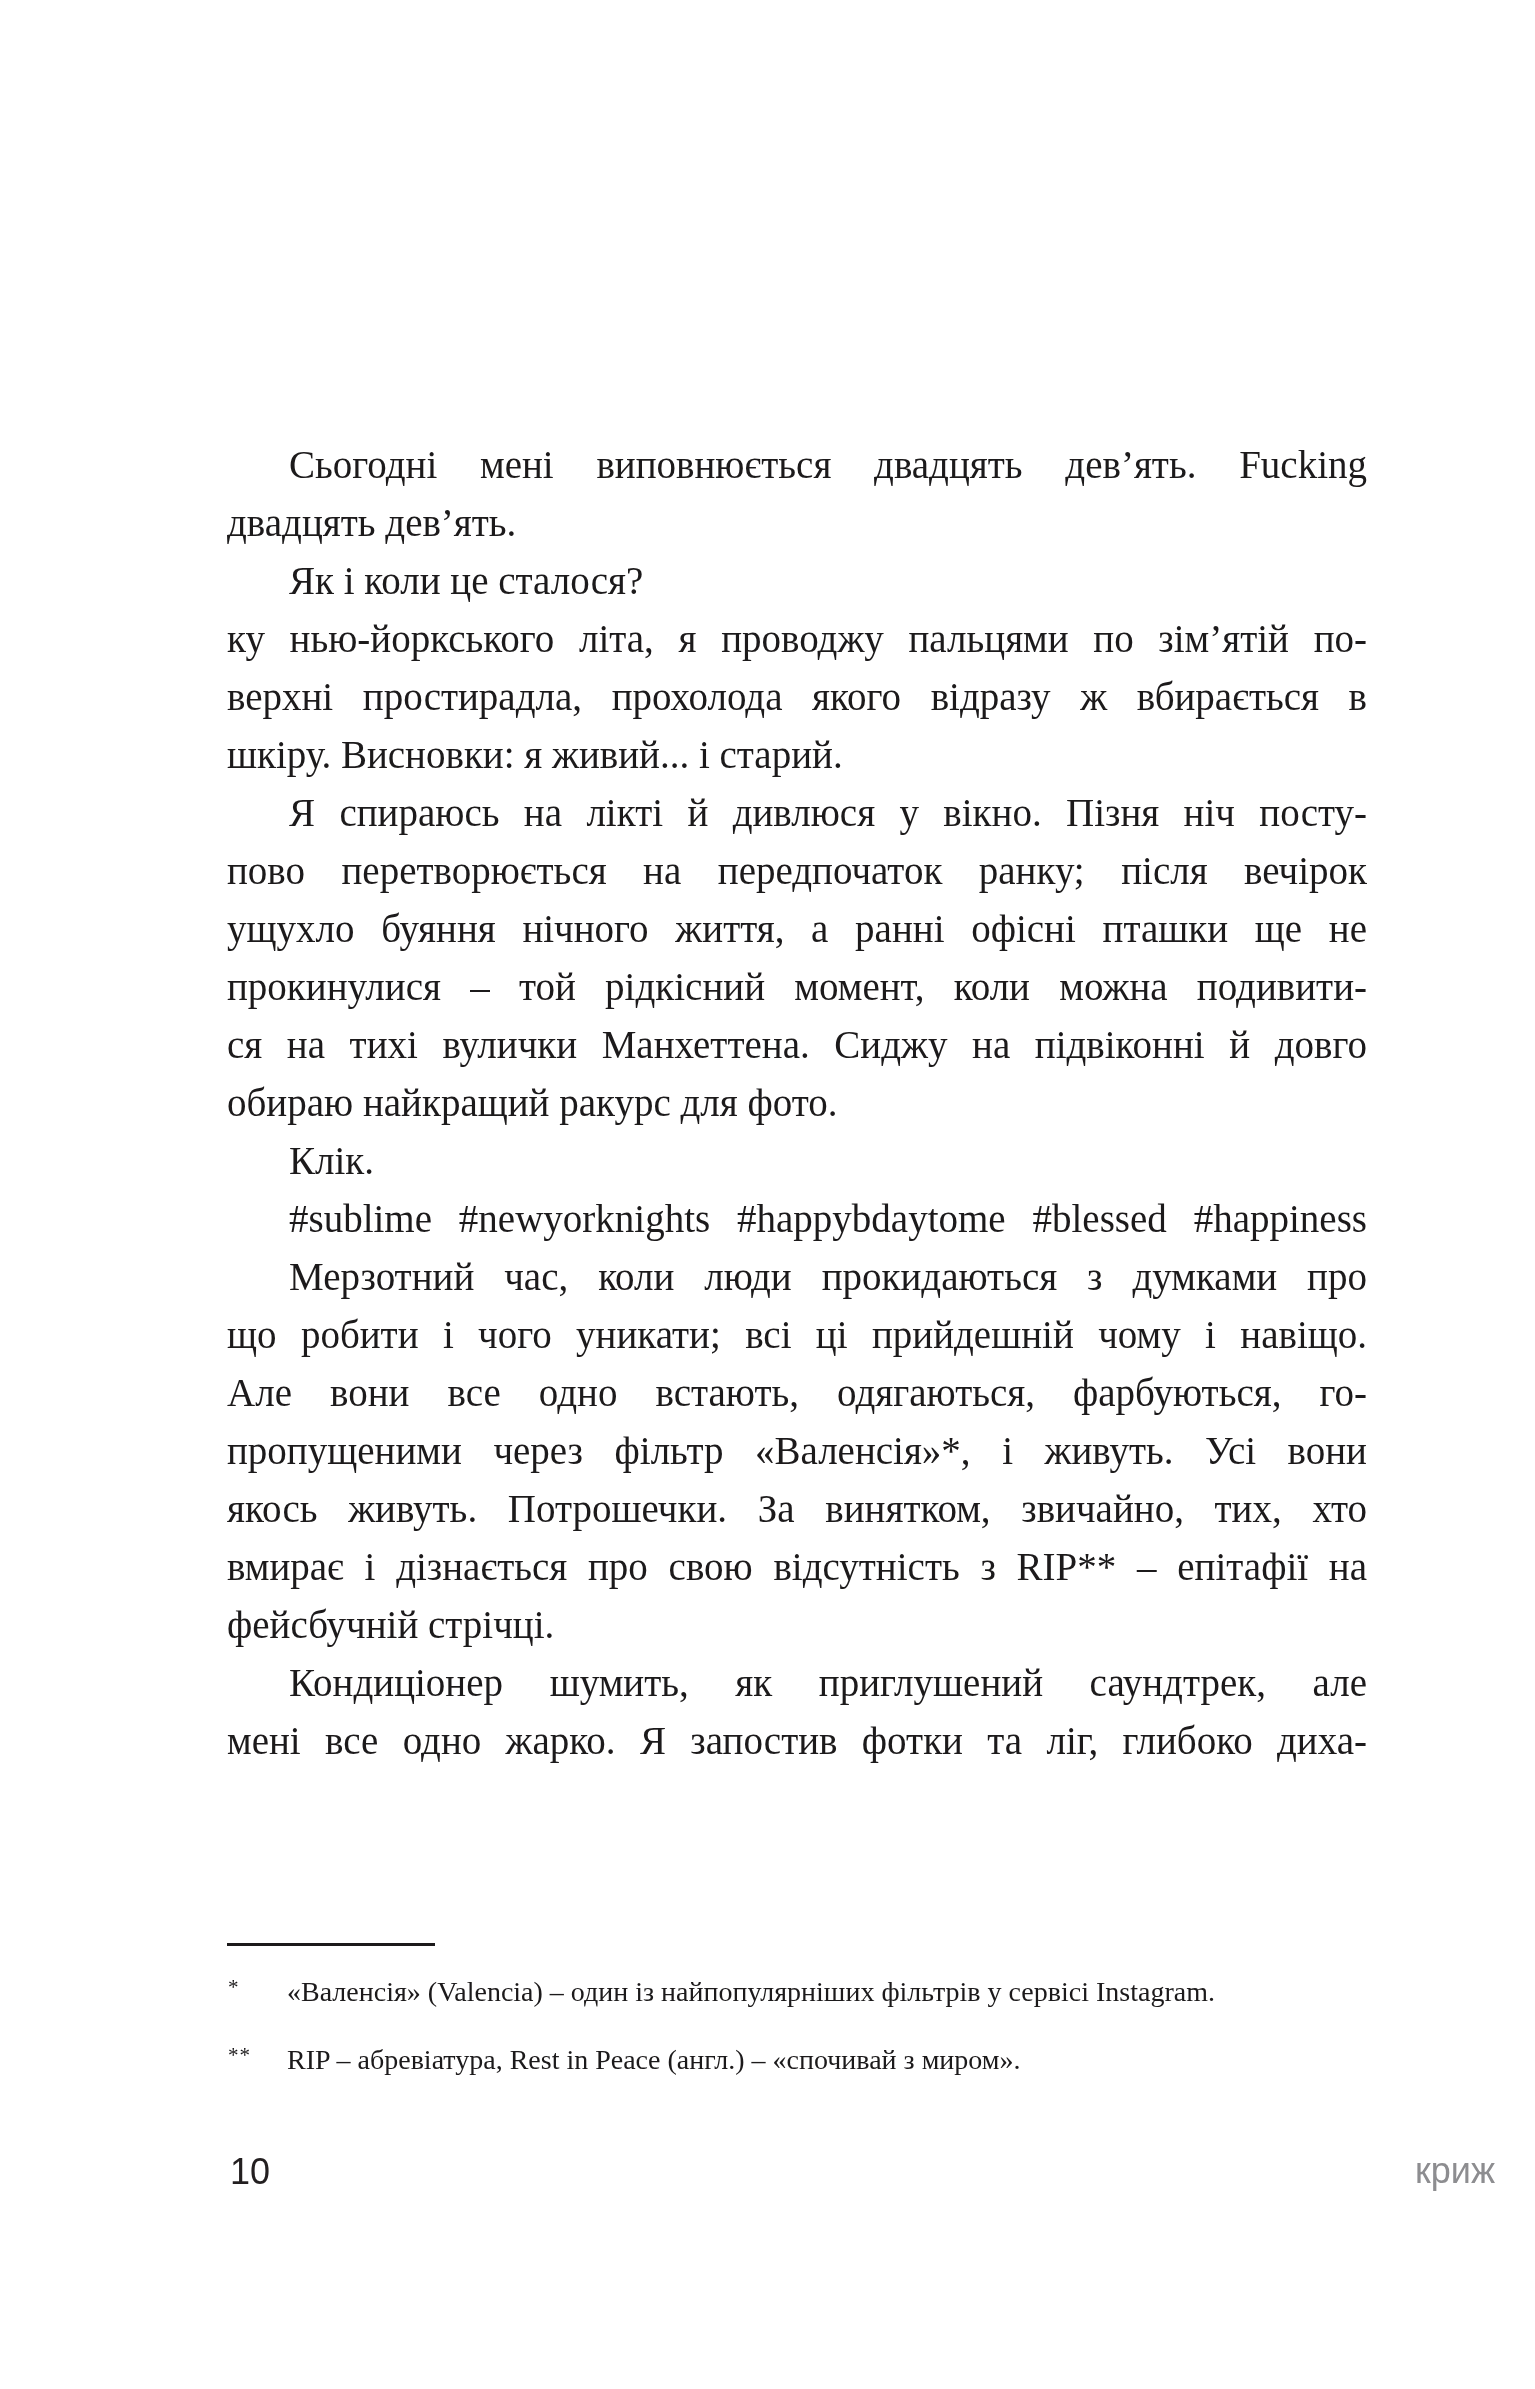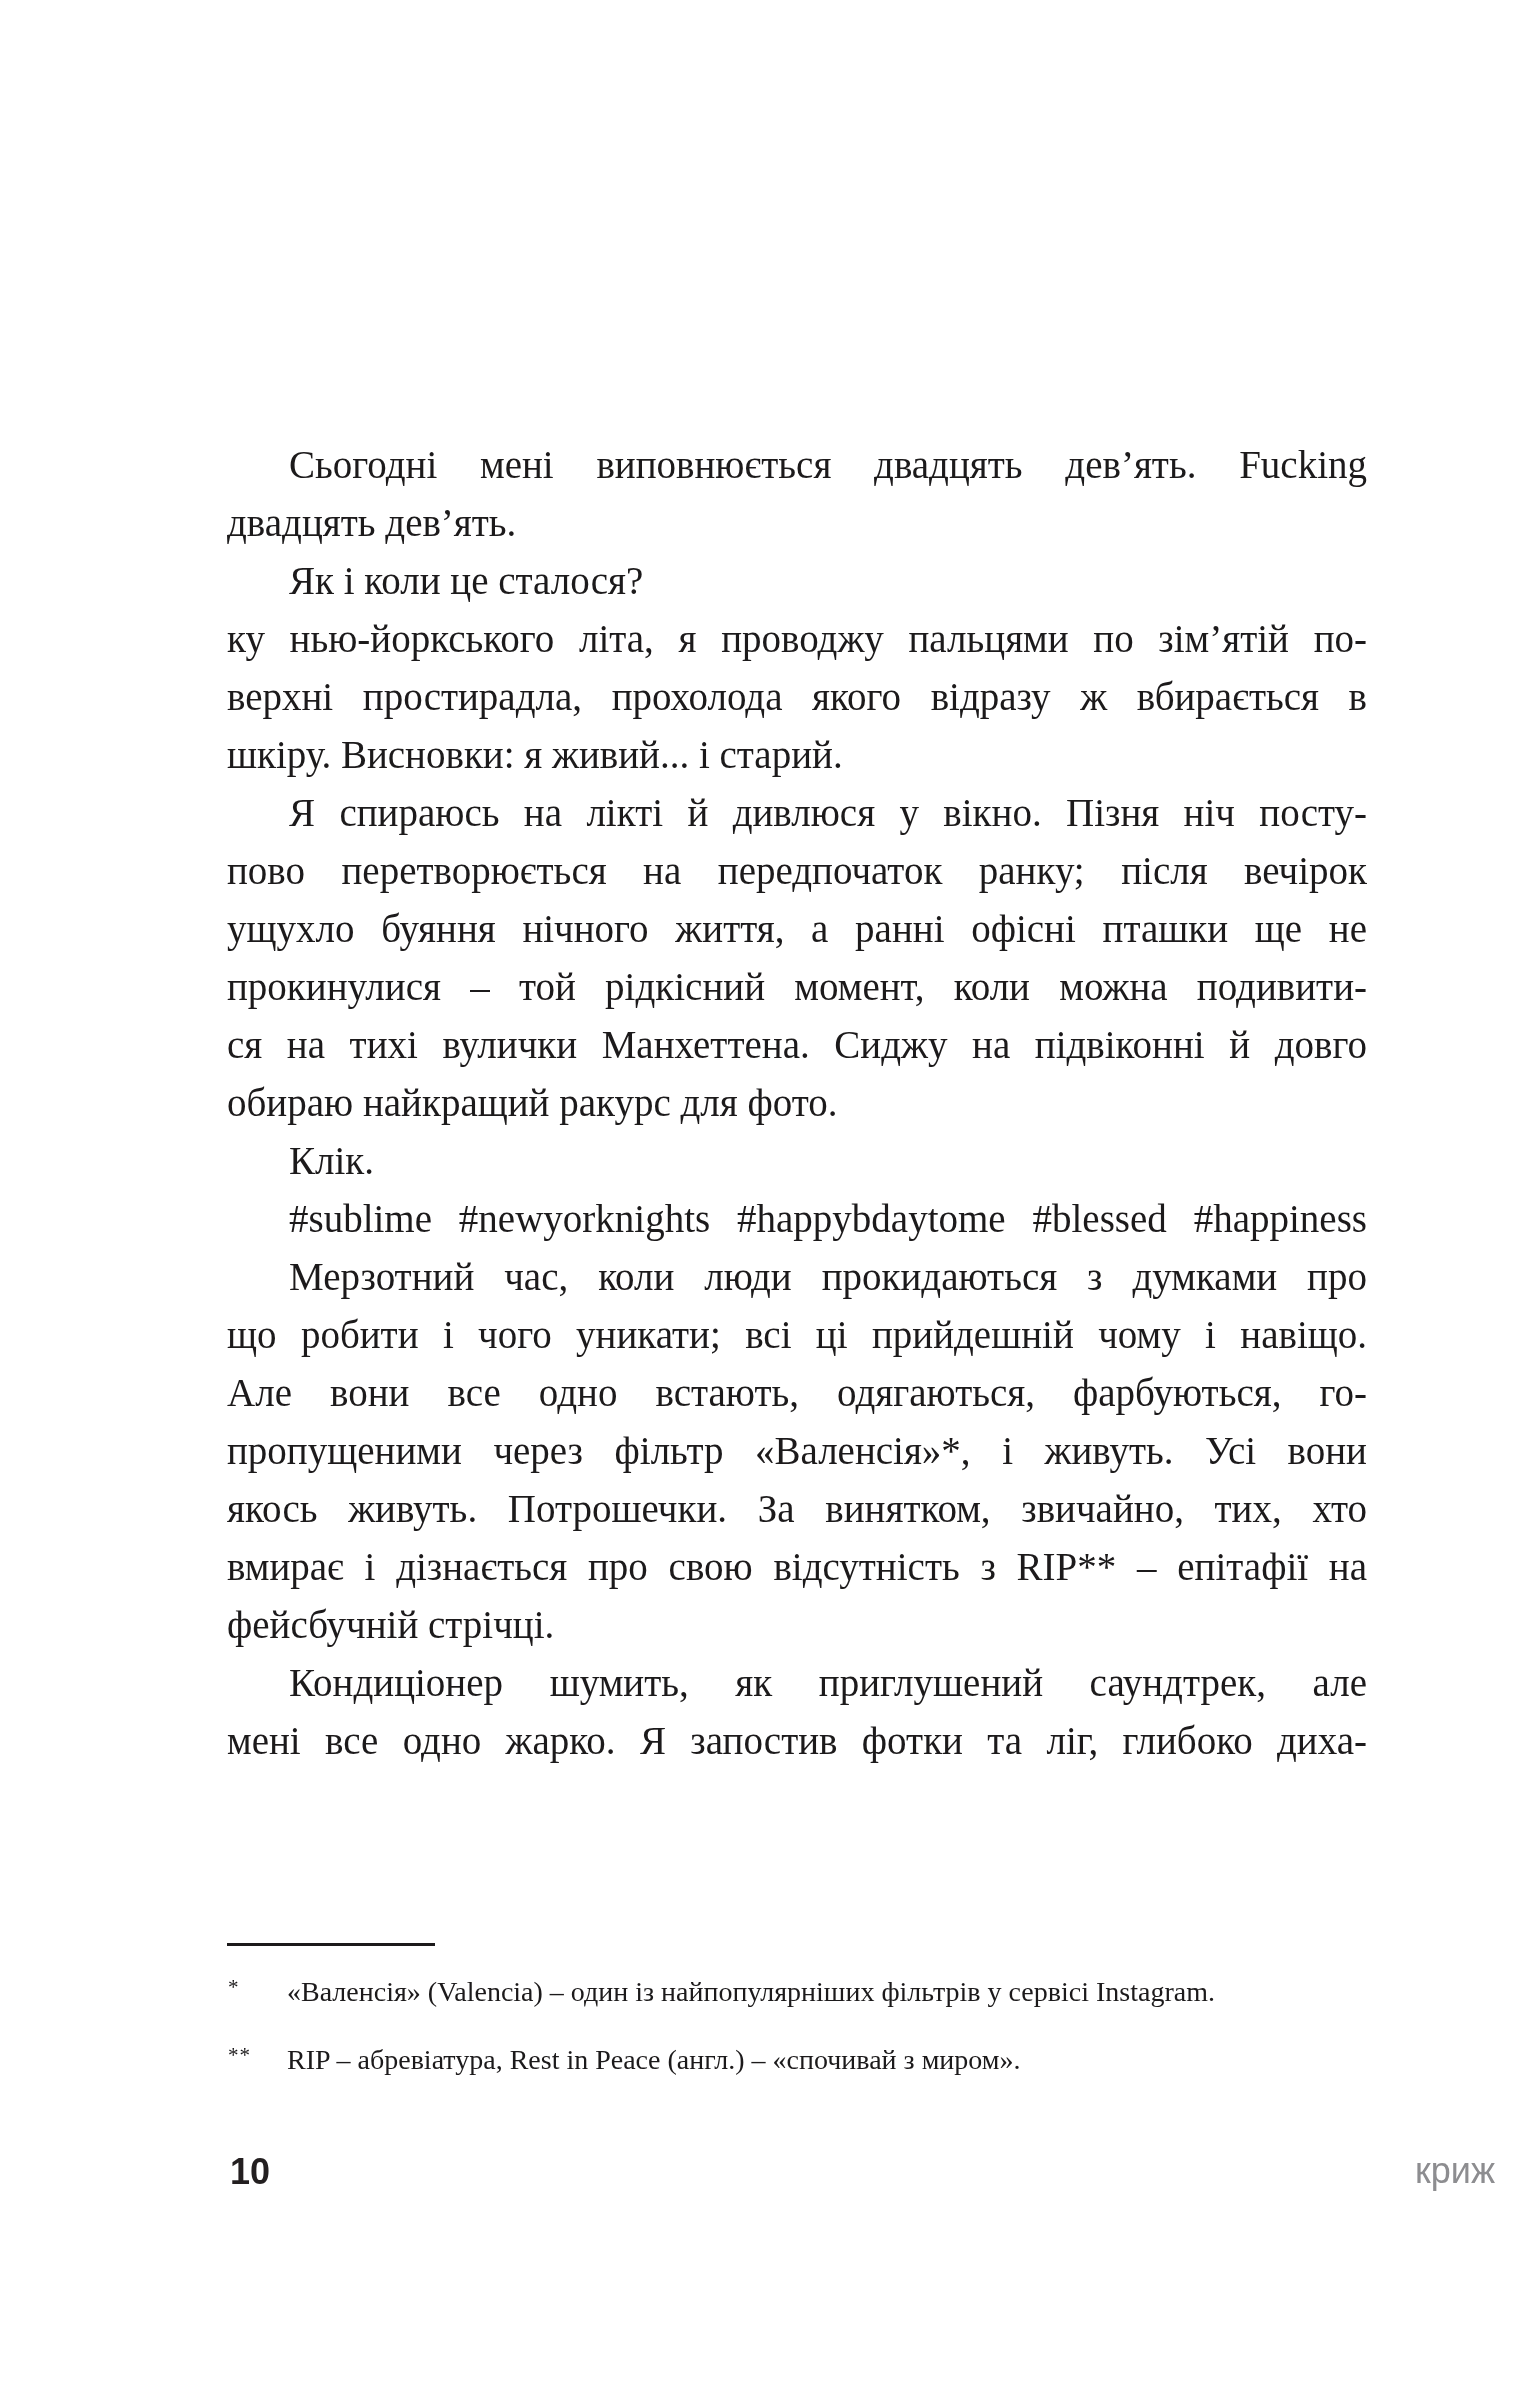--- a/index.html
+++ b/index.html
@@ -68,21 +68,21 @@
     top: -4.8px;
     font-size: 21px;
     letter-spacing: 1px;
   }
   
   .page-number {
     position: absolute;
     left: 230px;
     top: 2154px;
     font-family: "Liberation Sans", sans-serif;
-    font-weight: 700;
+    font-weight: 400;
     font-size: 36px;
     line-height: 36px;
     color: #231f20;
   }
   .running-title {
     position: absolute;
     right: 41px;
     top: 2153px;
     font-family: "Liberation Sans", sans-serif;
     font-weight: 400;

